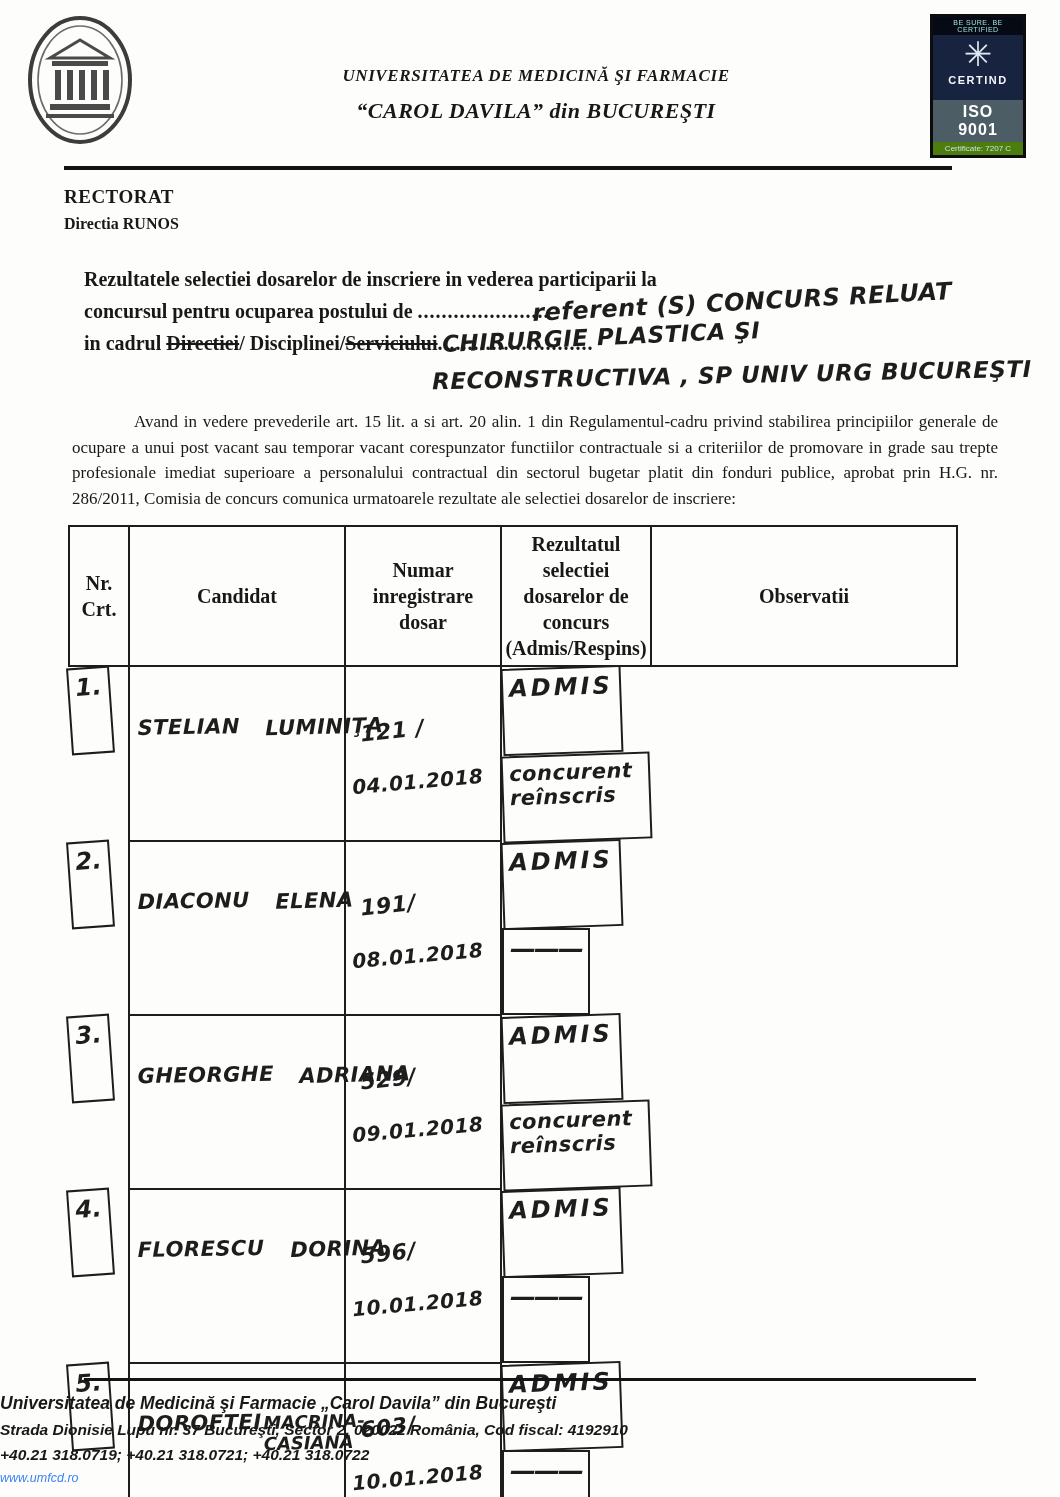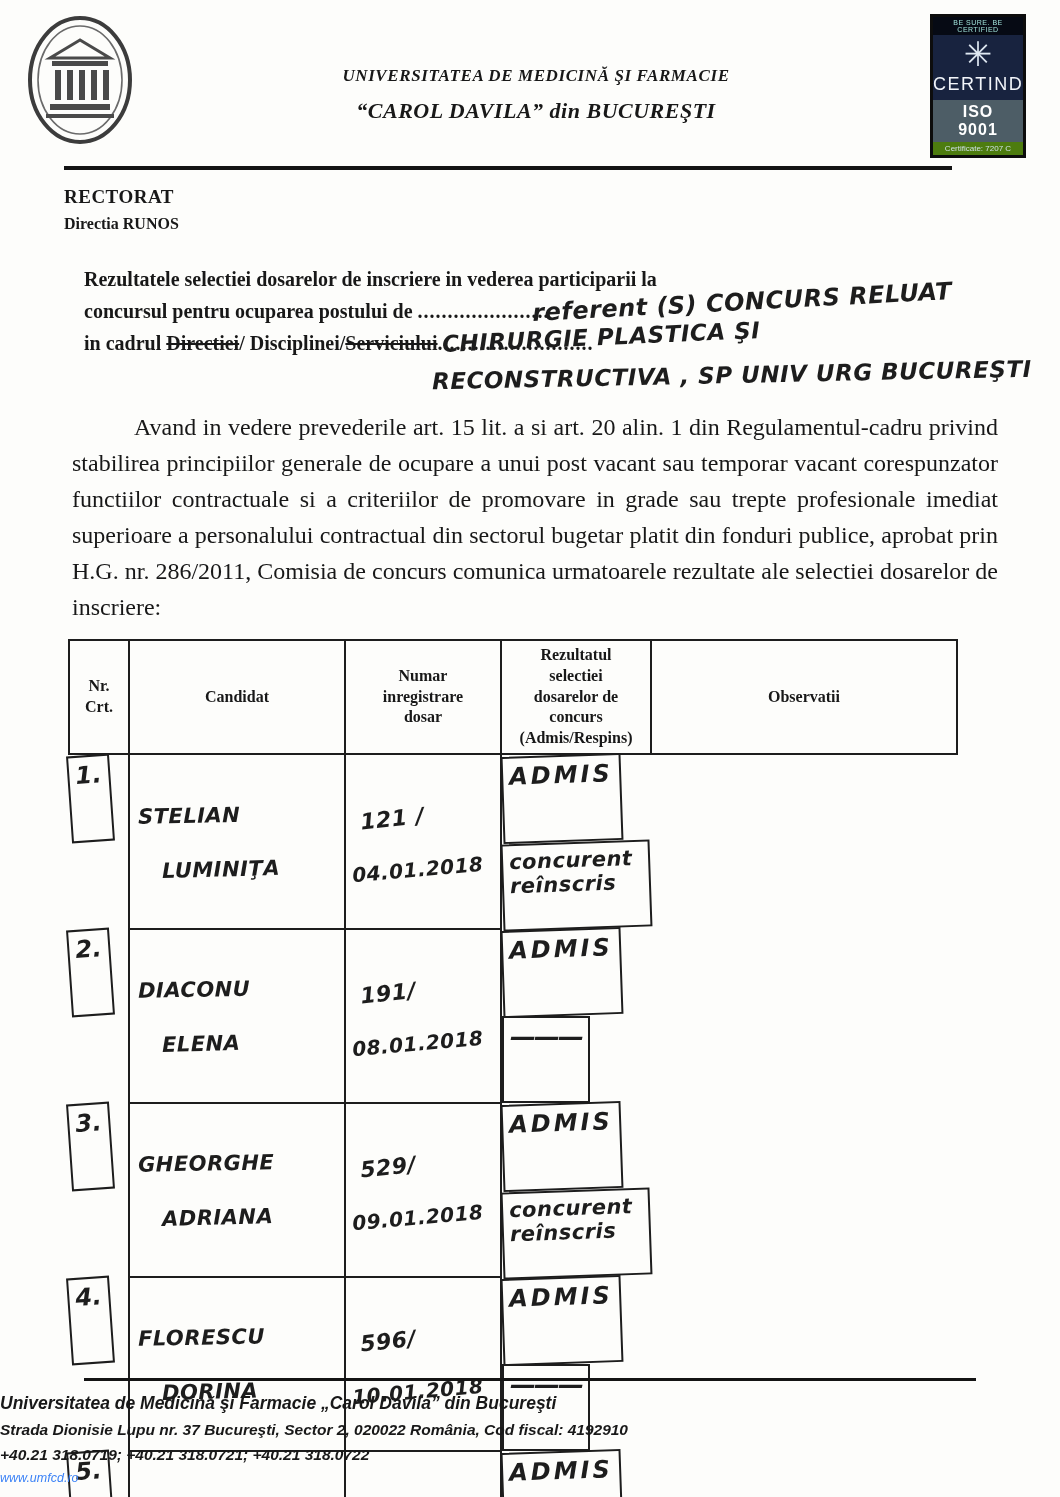--- a/index.html
+++ b/index.html
@@ -16,21 +16,21 @@
   .head-center { flex:1; text-align:center; padding-top:52px; }
   .uni-line1 { font-size:17px; font-weight:bold; font-style:italic; letter-spacing:.6px; }
   .uni-line2 { font-size:22px; font-weight:bold; font-style:italic; margin-top:12px; letter-spacing:.5px; }
   .badge {
     width:96px; height:144px; flex:0 0 auto; border:3px solid #0d0d0d;
     background:#18233f; color:#fff; display:flex; flex-direction:column; text-align:center;
     font-family:"Liberation Sans", sans-serif;
   }
   .badge-top { font-size:7px; background:#060a14; color:#9fe0d8; padding:2px 0; letter-spacing:.5px; }
   .badge-star { font-size:34px; line-height:1.15; color:#dfe8f2; }
-  .badge-brand { font-size:18px; font-weight:normal; letter-spacing:1.5px; color:#f2f5fa; }
+  .badge-brand { font-size:11px; font-weight:bold; letter-spacing:1.5px; color:#f2f5fa; }
   .badge-iso { margin-top:auto; background:#4d5d66; font-weight:bold; font-size:16px; padding:3px 16px; color:#fff; letter-spacing:1px; }
   .badge-cert { font-size:8px; color:#cfe0e6; background:#4d7c0f; padding:2px 0; }
   .header-rule { width:888px; margin:8px 0 0 64px; border-top:4px solid #141414; }
 
   .office { margin:16px 0 0 64px; }
   .office-line1 { font-size:19px; font-weight:bold; letter-spacing:.5px; }
   .office-line2 { font-size:16px; font-weight:bold; margin-top:7px; }
 
   
   .title-block { position:relative; margin:30px 36px 0 84px; font-weight:bold; font-size:20px; line-height:1.6; }
@@ -39,34 +39,34 @@
 
   
   .hw {
     font-family:"DejaVu Sans", sans-serif; font-style:italic; font-weight:bold;
     color:#1d1d1d; letter-spacing:.5px; display:inline-block;
   }
   .hw-pos   { position:absolute; left:448px; top:20px; transform:rotate(-3deg); font-size:24px; white-space:nowrap; }
   .hw-dep1  { position:absolute; left:358px; top:56px; transform:rotate(-2.5deg); font-size:23px; white-space:nowrap; }
   .hw-dep2  { position:absolute; left:348px; top:94px; transform:rotate(-1.2deg); font-size:23px; white-space:nowrap; }
 
-  .intro { margin:50px 62px 0 72px; text-indent:62px; text-align:justify; font-size:24px; line-height:1.5; }
+  .intro { margin:50px 62px 0 72px; text-indent:62px; text-align:justify; font-size:17px; line-height:1.5; }
 
   
   table.results { margin:14px 0 0 68px; width:888px; border-collapse:collapse; table-layout:fixed; }
   table.results th, table.results td { border:2px solid #1d1d1d; }
   table.results th {
-    font-size:16px; font-weight:bold; text-align:center; vertical-align:middle;
+    font-size:20px; font-weight:bold; text-align:center; vertical-align:middle;
     white-space:pre-line; height:114px; line-height:1.3; padding:4px 2px;
   }
   table.results td { height:87px; vertical-align:middle; padding:4px 6px; }
   .col-nr{width:60px;} .col-cand{width:216px;} .col-dosar{width:156px;} .col-rez{width:150px;} .col-obs{width:306px;}
 
   .cell-nr { text-align:center; font-size:24px; transform:rotate(-4deg); }
-  .cell-name { display:flex; flex-direction:column; height:78px; justify-content:space-between; }
+  .cell-name { display:flex; flex-direction:row; height:78px; justify-content:space-between; }
   .cell-name .n1 { font-size:21px; transform:rotate(-1deg); padding-left:2px; }
   .cell-name .n2 { font-size:21px; transform:rotate(-1.5deg); padding-left:26px; }
   .cell-name .n2.tight { font-size:18px; padding-left:2px; letter-spacing:0; }
   .cell-dosar { display:flex; flex-direction:column; height:78px; justify-content:space-between; }
   .cell-dosar .d1 { font-size:22px; transform:rotate(-6deg); padding-left:8px; }
   .cell-dosar .d2 { font-size:20px; transform:rotate(-5deg); }
   .cell-rez { font-size:24px; letter-spacing:3px; transform:rotate(-2deg); padding-left:8px; }
   .cell-obs { font-size:21px; transform:rotate(-2deg); }
   .cell-obs.dash { text-align:center; font-size:26px; letter-spacing:-2px; transform:none; }
 

